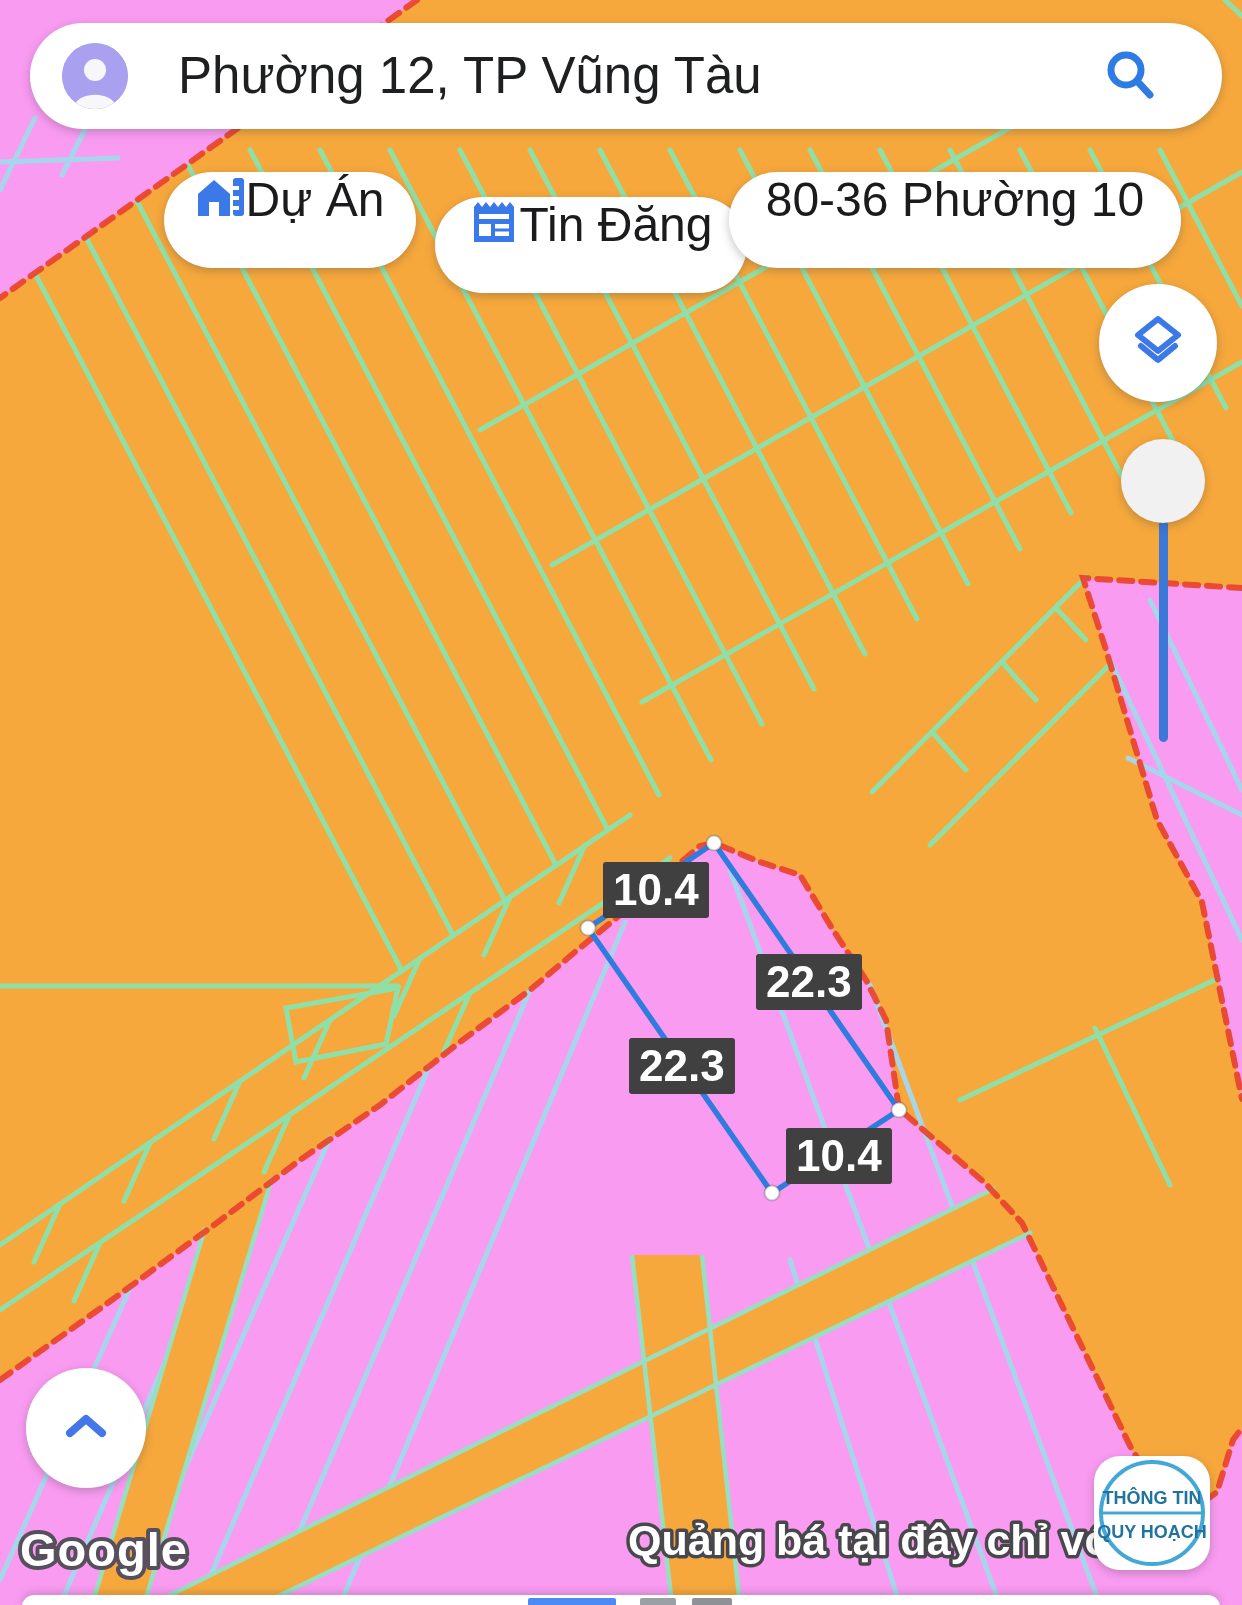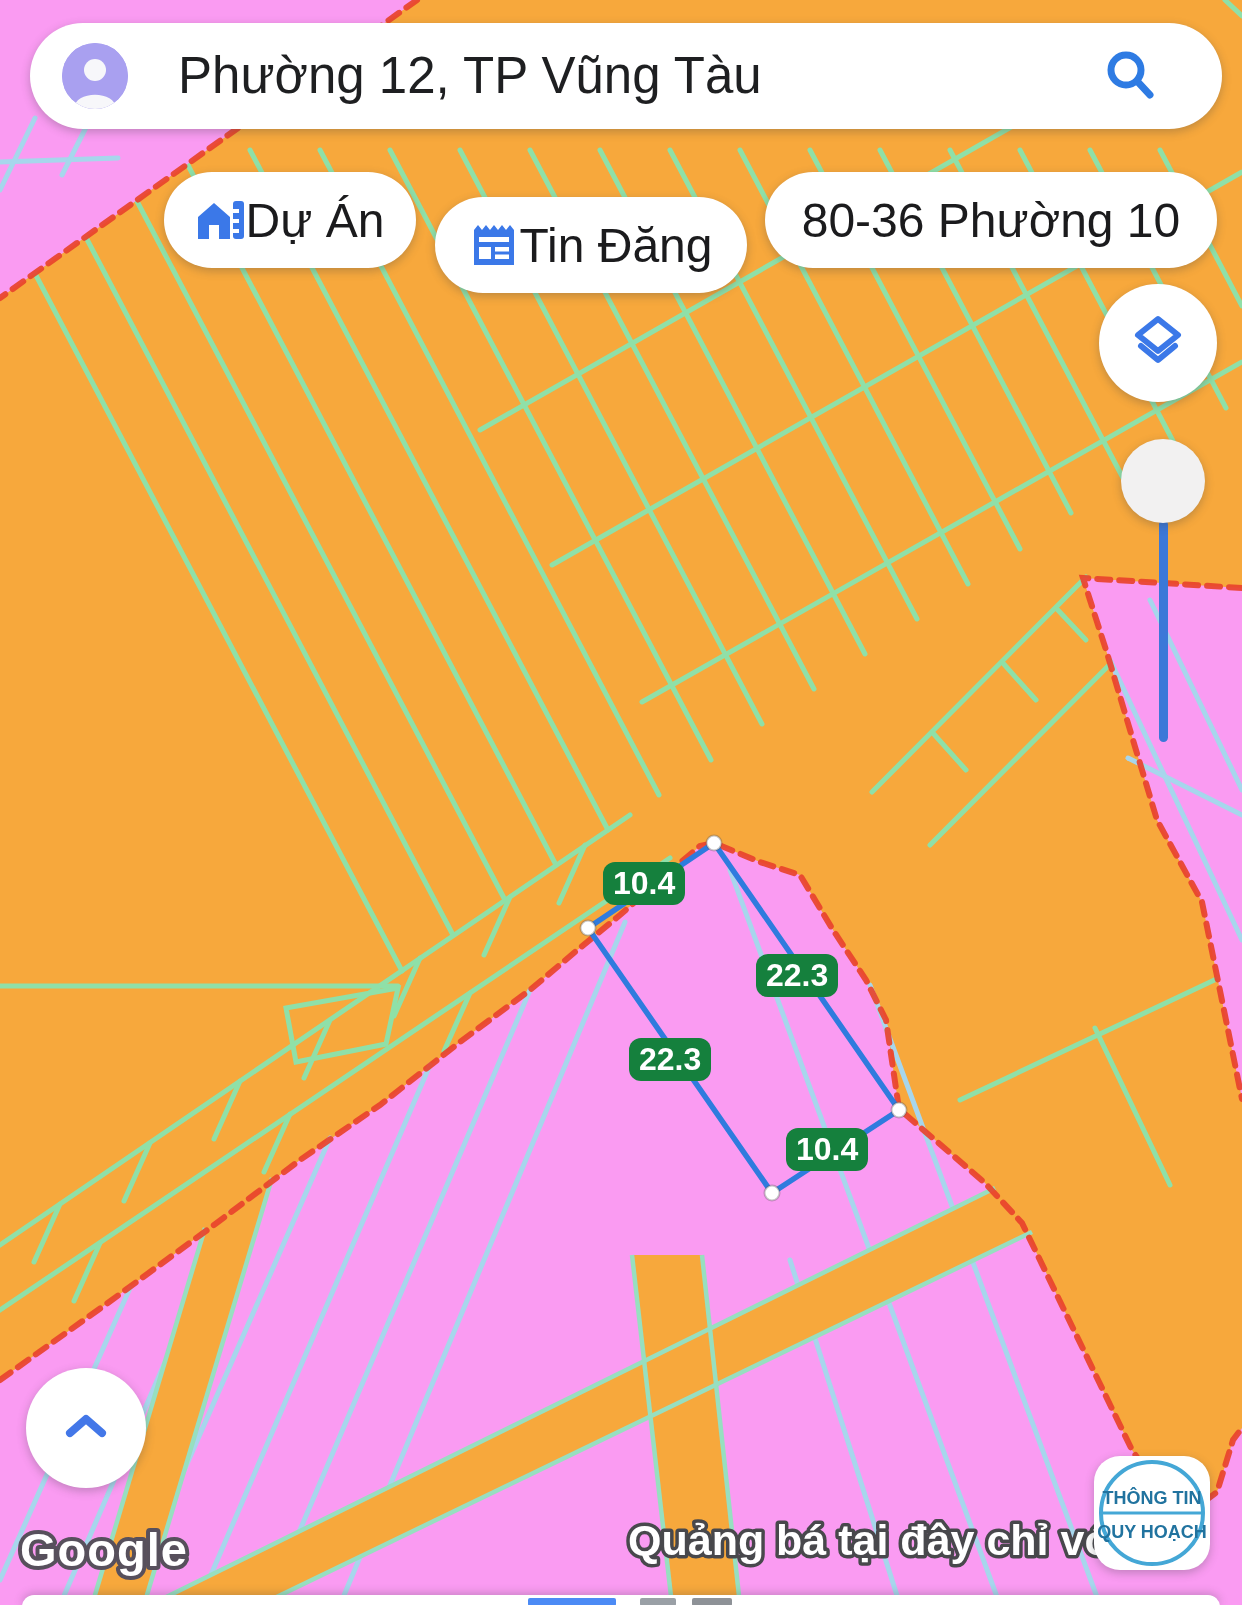--- a/index.html
+++ b/index.html
@@ -20,44 +20,44 @@
     background:#A9A0F0;overflow:hidden;
   }
   .search-text{
     position:absolute;left:148px;top:0;height:106px;line-height:106px;
     font-size:51px;color:#1e1f21;white-space:nowrap;
   }
   .search-icon{position:absolute;right:64px;top:26px;width:54px;height:54px;}
   
   .chip{
     position:absolute;top:172px;height:96px;background:#fff;border-radius:48px;
-    display:flex;align-items:center;justify-content:center;gap:0;
+    display:flex;align-items:flex-start;justify-content:center;gap:0;
     font-size:48px;color:#1b1b1d;white-space:nowrap;
   }
   .chip-icon{width:50px;height:50px;flex:0 0 auto;}
   #chip-du-an{left:164px;width:252px;}
   #chip-tin-dang{left:435px;width:312px;margin-top:25px;}
-  #chip-address{left:765px;width:452px;}
+  #chip-address{left:729px;width:452px;}
   
   .layers-btn{
     position:absolute;left:1099px;top:284px;width:118px;height:118px;border-radius:50%;
     background:#fff;display:flex;align-items:center;justify-content:center;
   }
   .slider-thumb{
     position:absolute;left:1121px;top:439px;width:84px;height:84px;border-radius:50%;
     background:#F2F1F1;
   }
   .slider-track{
     position:absolute;left:1159px;top:520px;width:9px;height:222px;border-radius:5px;
     background:#3C78D8;
   }
   
   .dim-label{
-    position:absolute;background:#15803d;color:#fff;font-weight:bold;font-size:32px;
-    padding:4px 10px;border-radius:12px;line-height:1.1;
+    position:absolute;background:#404040;color:#fff;font-weight:bold;font-size:44px;
+    padding:4px 10px;border-radius:3px;line-height:1.1;
   }
   #dim-top{left:603px;top:862px;}
   #dim-right{left:756px;top:954px;}
   #dim-left{left:629px;top:1038px;}
   #dim-bottom{left:786px;top:1128px;}
   
   .expand-btn{
     position:absolute;left:26px;top:1368px;width:120px;height:120px;border-radius:50%;
     background:#fff;display:flex;align-items:center;justify-content:center;
   }

